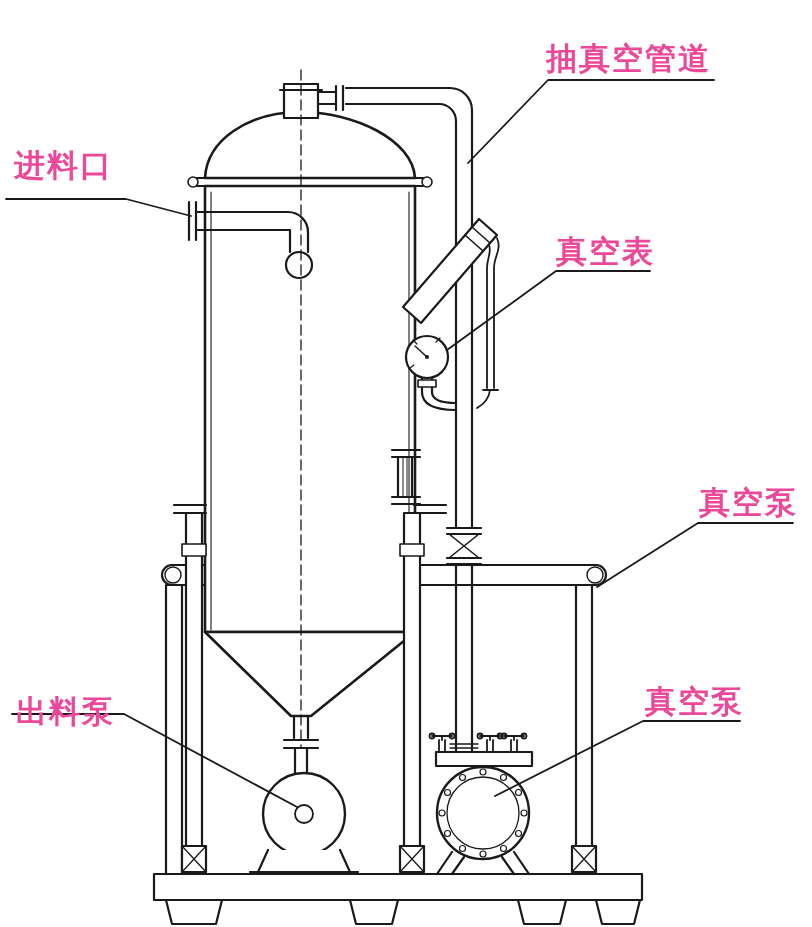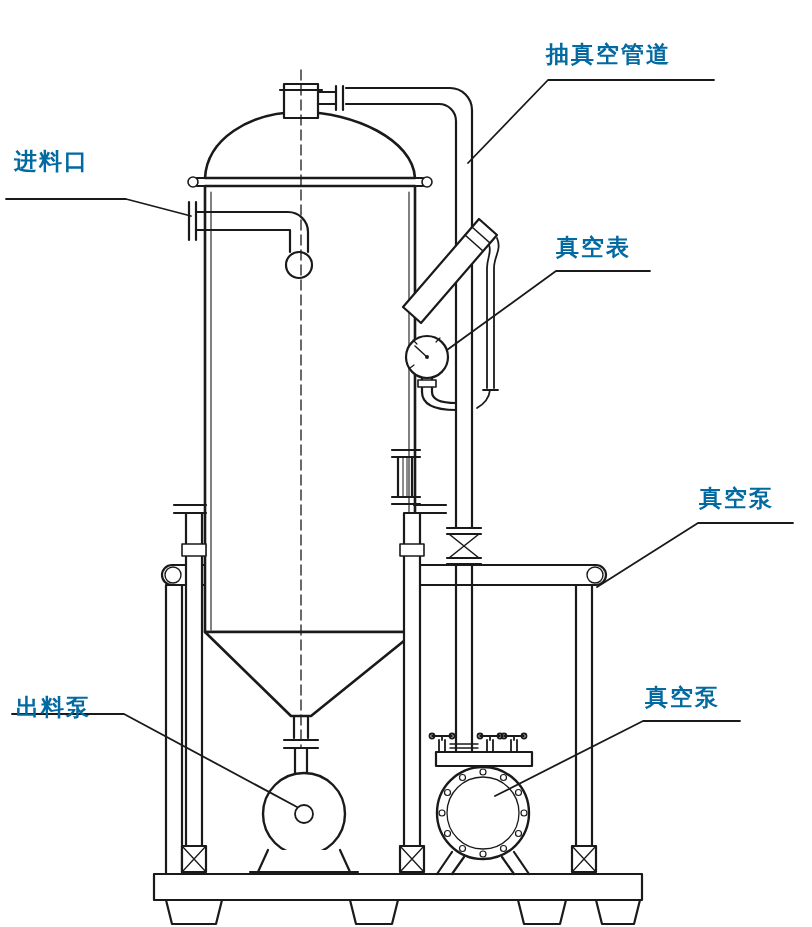--- a/index.html
+++ b/index.html
@@ -2,21 +2,21 @@
 <html><head>
 <meta charset="utf-8">
 <style>
   html,body{margin:0;padding:0;background:#ffffff}
   .stage{
     position:relative;width:812px;height:927px;background:#ffffff;
     overflow:hidden;font-family:"Liberation Sans",sans-serif;
   }
   .stage svg{position:absolute;left:0;top:0}
   .lbl{
-    position:absolute;font-size:23px;font-weight:600;color:#0369a1;
+    position:absolute;font-size:31px;font-weight:600;color:#ec4899;
     letter-spacing:2px;white-space:nowrap;line-height:1;
   }
 </style>
 </head>
 <body>
 
 <div class="stage">
 
 <svg viewBox="0 0 812 927" width="812" height="927">
   <g fill="none" stroke="#1a1a1a" stroke-width="2.2" stroke-linecap="round" stroke-linejoin="round">

